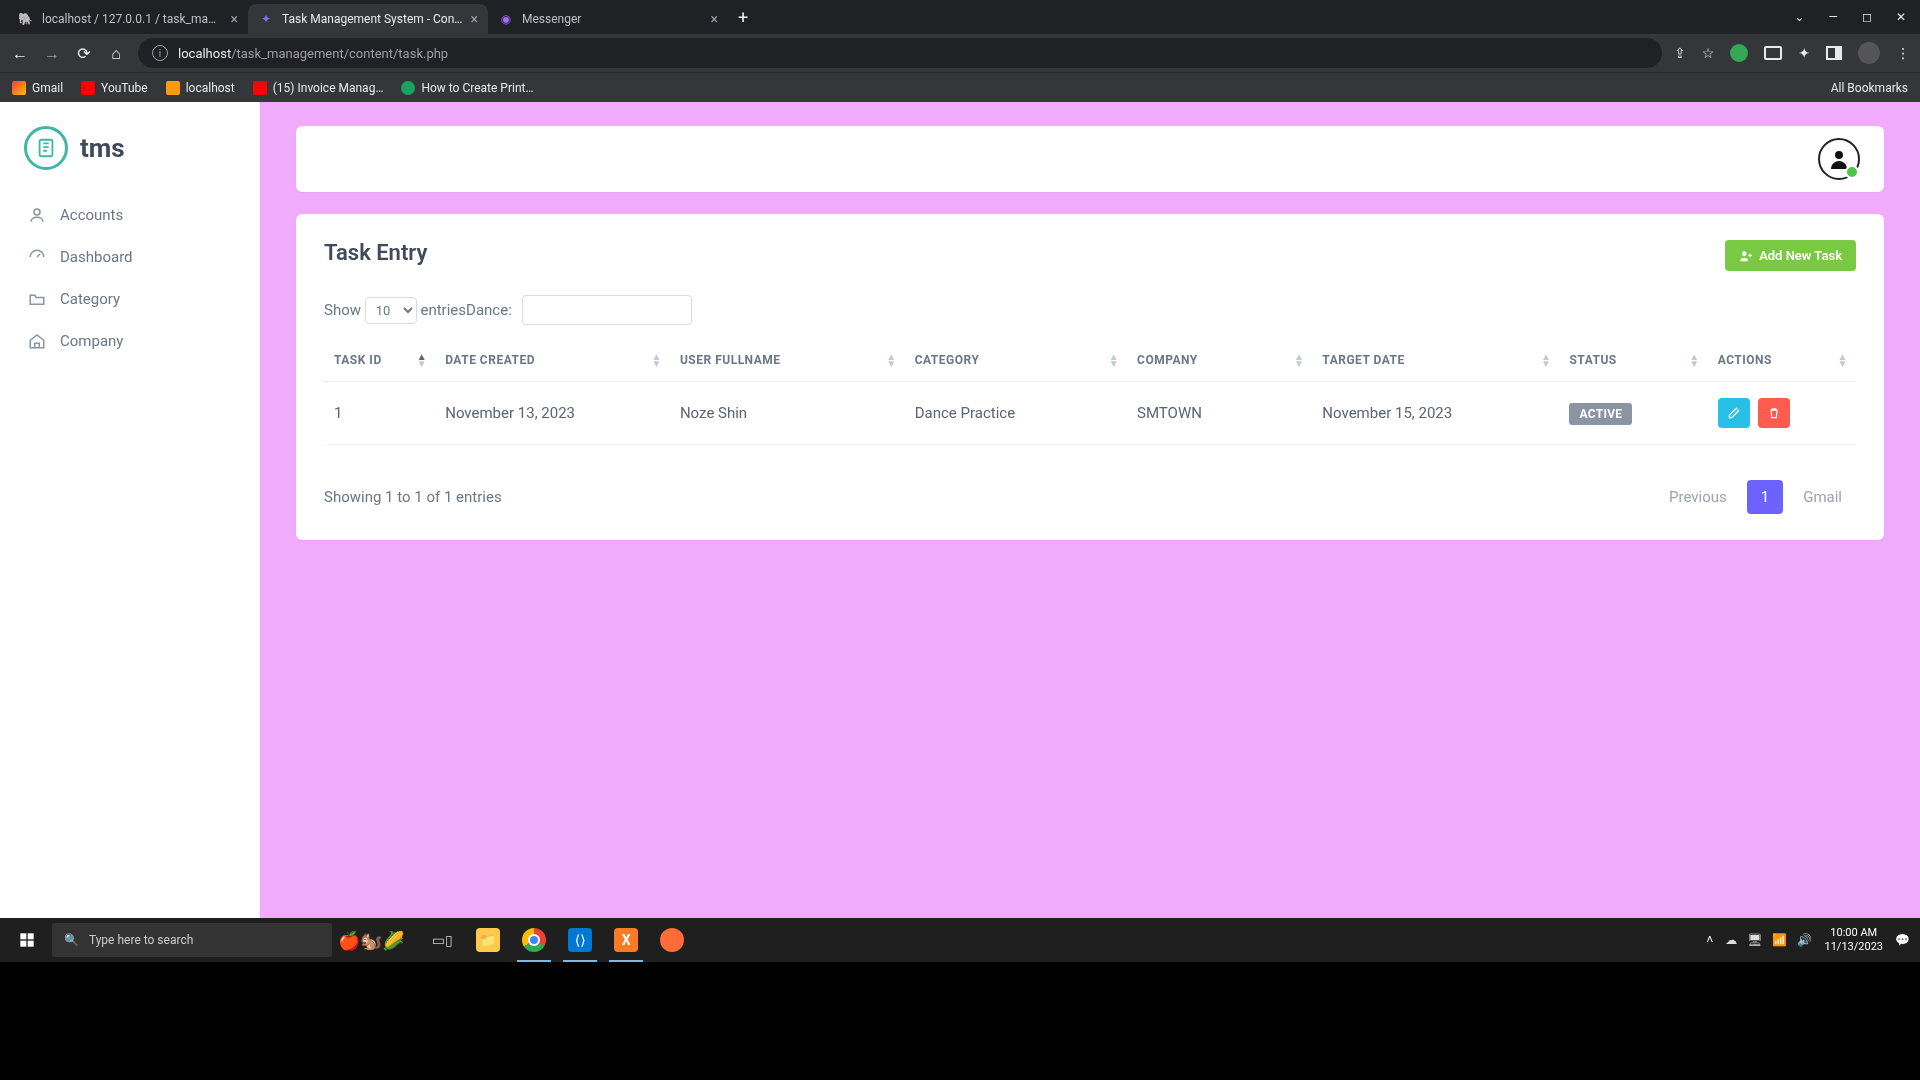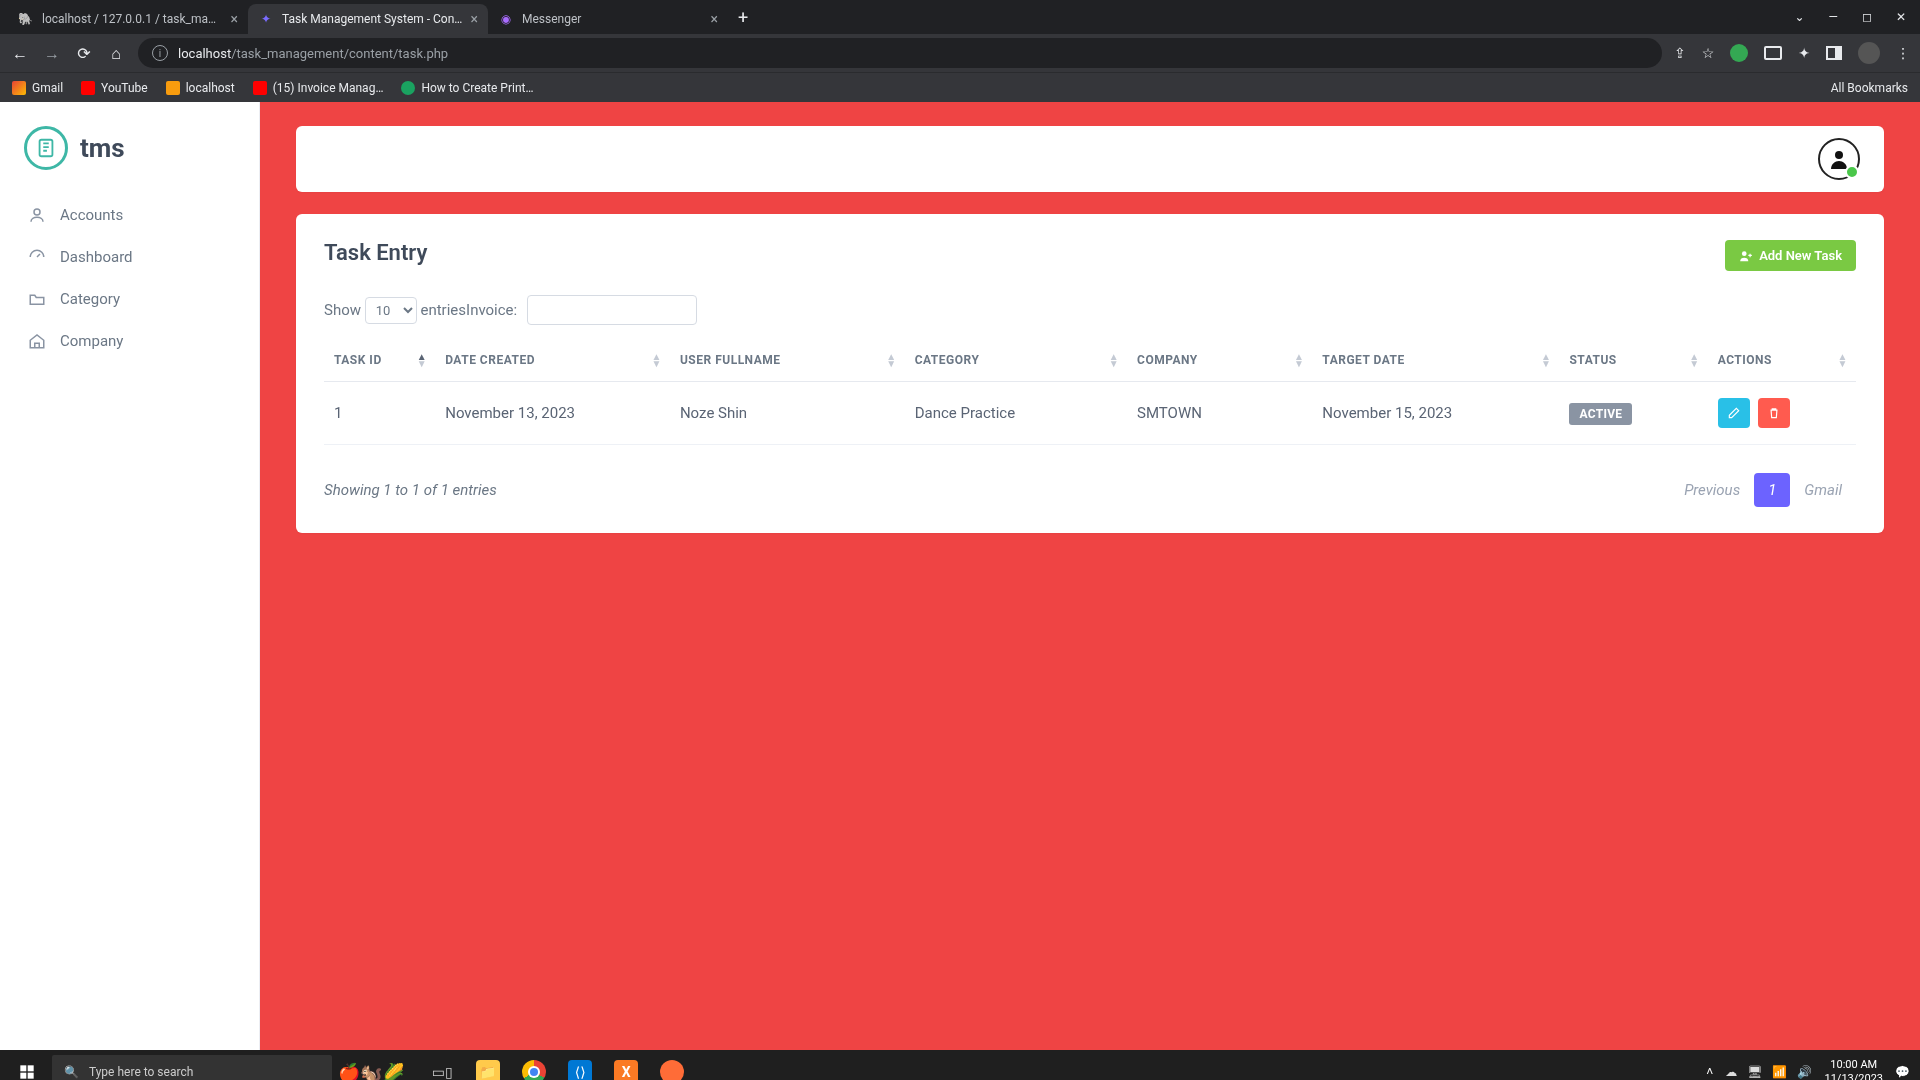--- a/index.html
+++ b/index.html
@@ -45,21 +45,21 @@
 
 .bookmarks-bar {
   display: flex; align-items: center; height: 30px; background: #35363a;
   border-top: 1px solid #2a2b2e; padding: 0 12px; gap: 18px; font-size: 12px; color: #e8eaed;
 }
 .bm-item { display: flex; align-items: center; gap: 6px; cursor: pointer; }
 .bm-item .bm-ico { width: 14px; height: 14px; border-radius: 2px; display: inline-block; }
 .bm-right { margin-left: auto; display: flex; align-items: center; gap: 6px; }
 
 
-.viewport { width: 1920px; height: 948px; background: #ef4444; display: flex; }
+.viewport { width: 1920px; height: 816px; background: #f0abfc; display: flex; }
 
 
 .sidebar { width: 260px; background: #fff; height: 100%; border-right: 1px solid #eceef3; padding-top: 14px; }
 .brand { display: flex; align-items: center; gap: 12px; padding: 10px 24px 24px; }
 .brand-logo {
   width: 44px; height: 44px; border-radius: 50%; border: 3px solid #3eb7a6;
   display: flex; align-items: center; justify-content: center; color: #3eb7a6;
 }
 .brand-logo svg { width: 22px; height: 22px; }
 .brand-name { font-size: 26px; font-weight: 700; color: #3f4a5a; }
@@ -131,22 +131,22 @@
 }
 .row-actions { display: flex; gap: 8px; }
 .btn-icon {
   width: 32px; height: 30px; border: none; border-radius: 4px; cursor: pointer;
   display: inline-flex; align-items: center; justify-content: center; color: #fff;
 }
 .btn-edit { background: #29c0e7; }
 .btn-del  { background: #ff5b4f; }
 .btn-icon svg { width: 14px; height: 14px; }
 
-.dt-footer { display: flex; align-items: center; justify-content: space-between; margin-top: 28px; color: #6b7785; font-size: 15px; font-style: italic; }
-.pager { display: flex; align-items: flex-start; gap: 0; }
+.dt-footer { display: flex; align-items: center; justify-content: space-between; margin-top: 35px; color: #6b7785; font-size: 15px; }
+.pager { display: flex; align-items: flex-start; gap: 6px; }
 .pager .pg { padding: 8px 14px; border-radius: 4px; color: #9aa3b2; cursor: default; }
 .pager .pg.num.active { background: #6c63ff; color: #fff; cursor: pointer; }
 
 
 .taskbar {
   height: 44px; background: #1f1f1f; display: flex; align-items: center;
   padding: 0 4px; color: #fff; font-size: 12px;
 }
 .tb-start { width: 46px; height: 100%; display: flex; align-items: center; justify-content: center; cursor: pointer; }
 .tb-start svg { width: 16px; height: 16px; }
@@ -319,21 +319,21 @@
 
       <div class="dt-controls">
         <div class="dt-len">
           <span>Show</span>
           <select>
             <option>10</option>
           </select>
           <span>entries</span>
         </div>
         <div class="dt-search">
-          <span>Invoice:</span>
+          <span>Dance:</span>
           <input type="text" style="">
         </div>
       </div>
 
       <table class="data">
         <thead>
           <tr>
             <th class="col-id sorted-asc"><span>TASK ID</span><span class="sort"><span class="up">▲</span><br>▼</span></th>
             <th class="col-date"><span>DATE CREATED</span><span class="sort">▲<br>▼</span></th>
             <th class="col-user"><span>USER FULLNAME</span><span class="sort">▲<br>▼</span></th>

